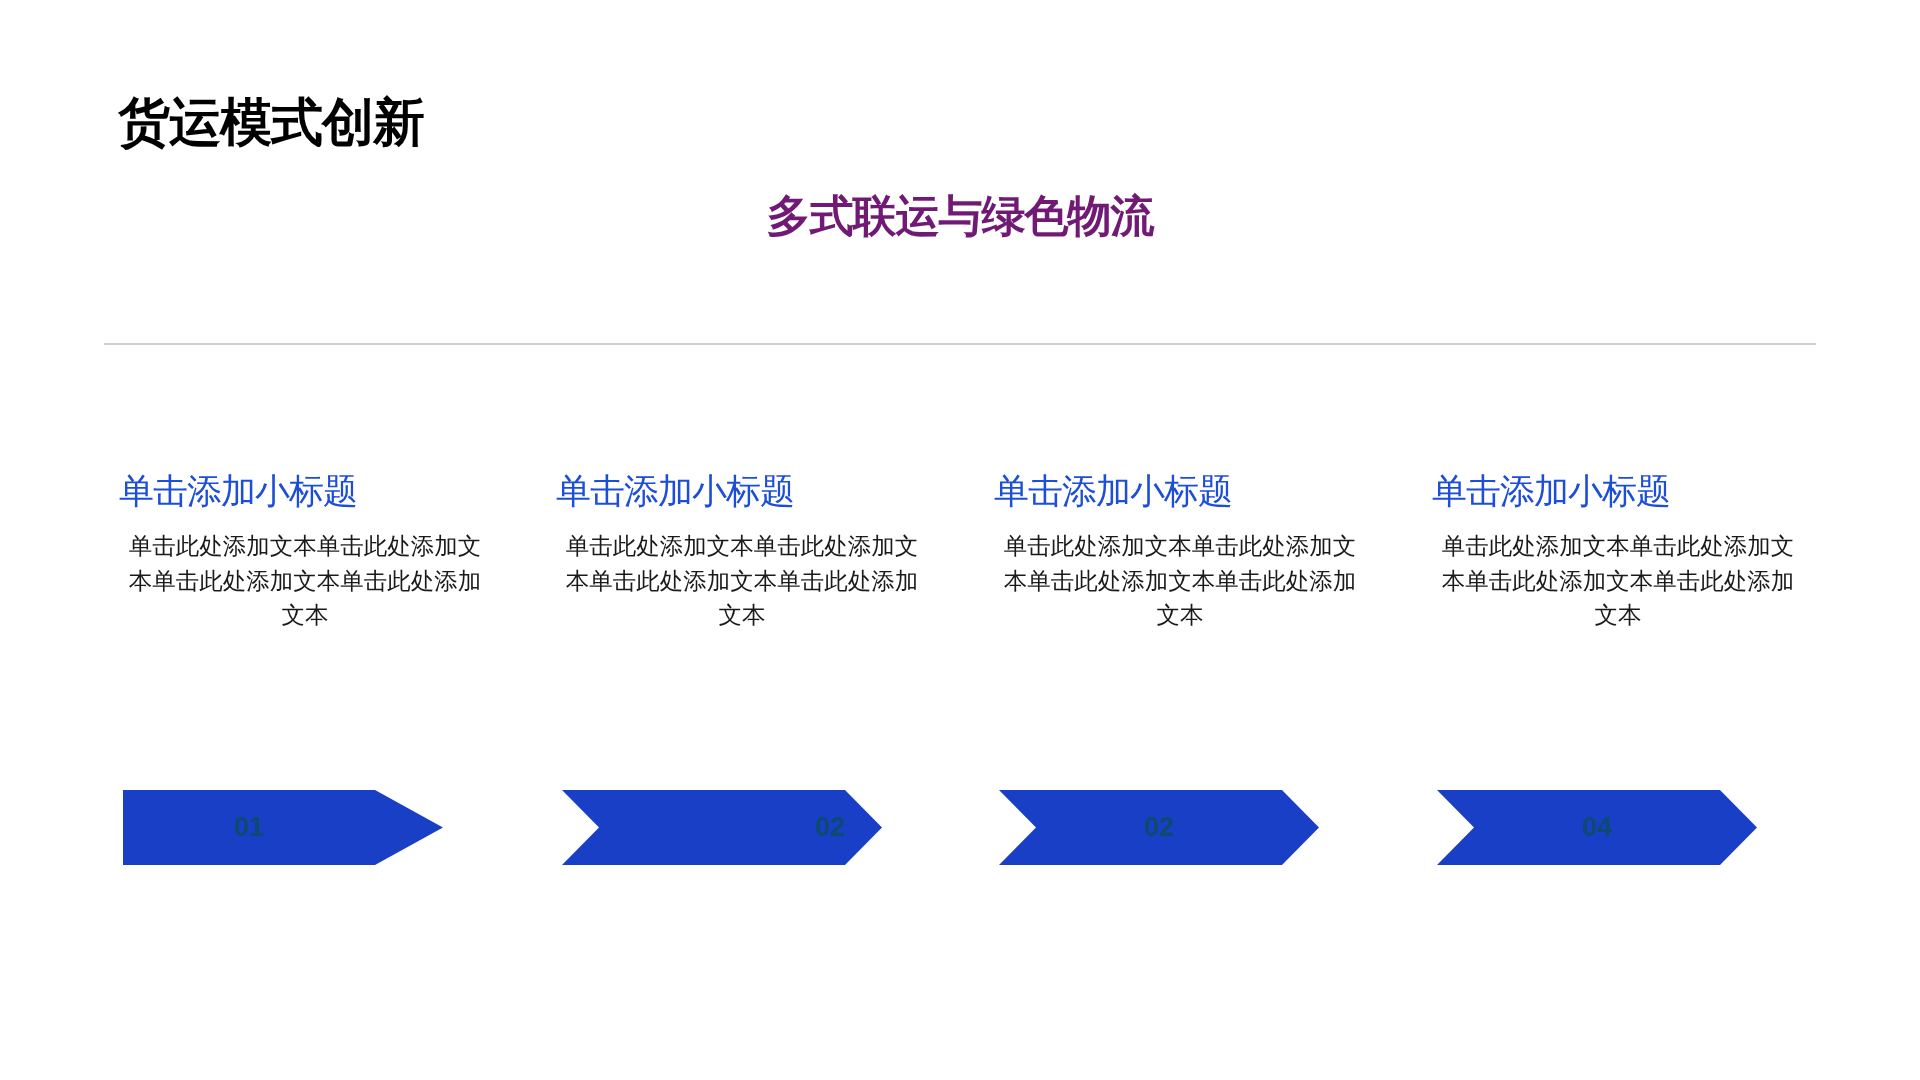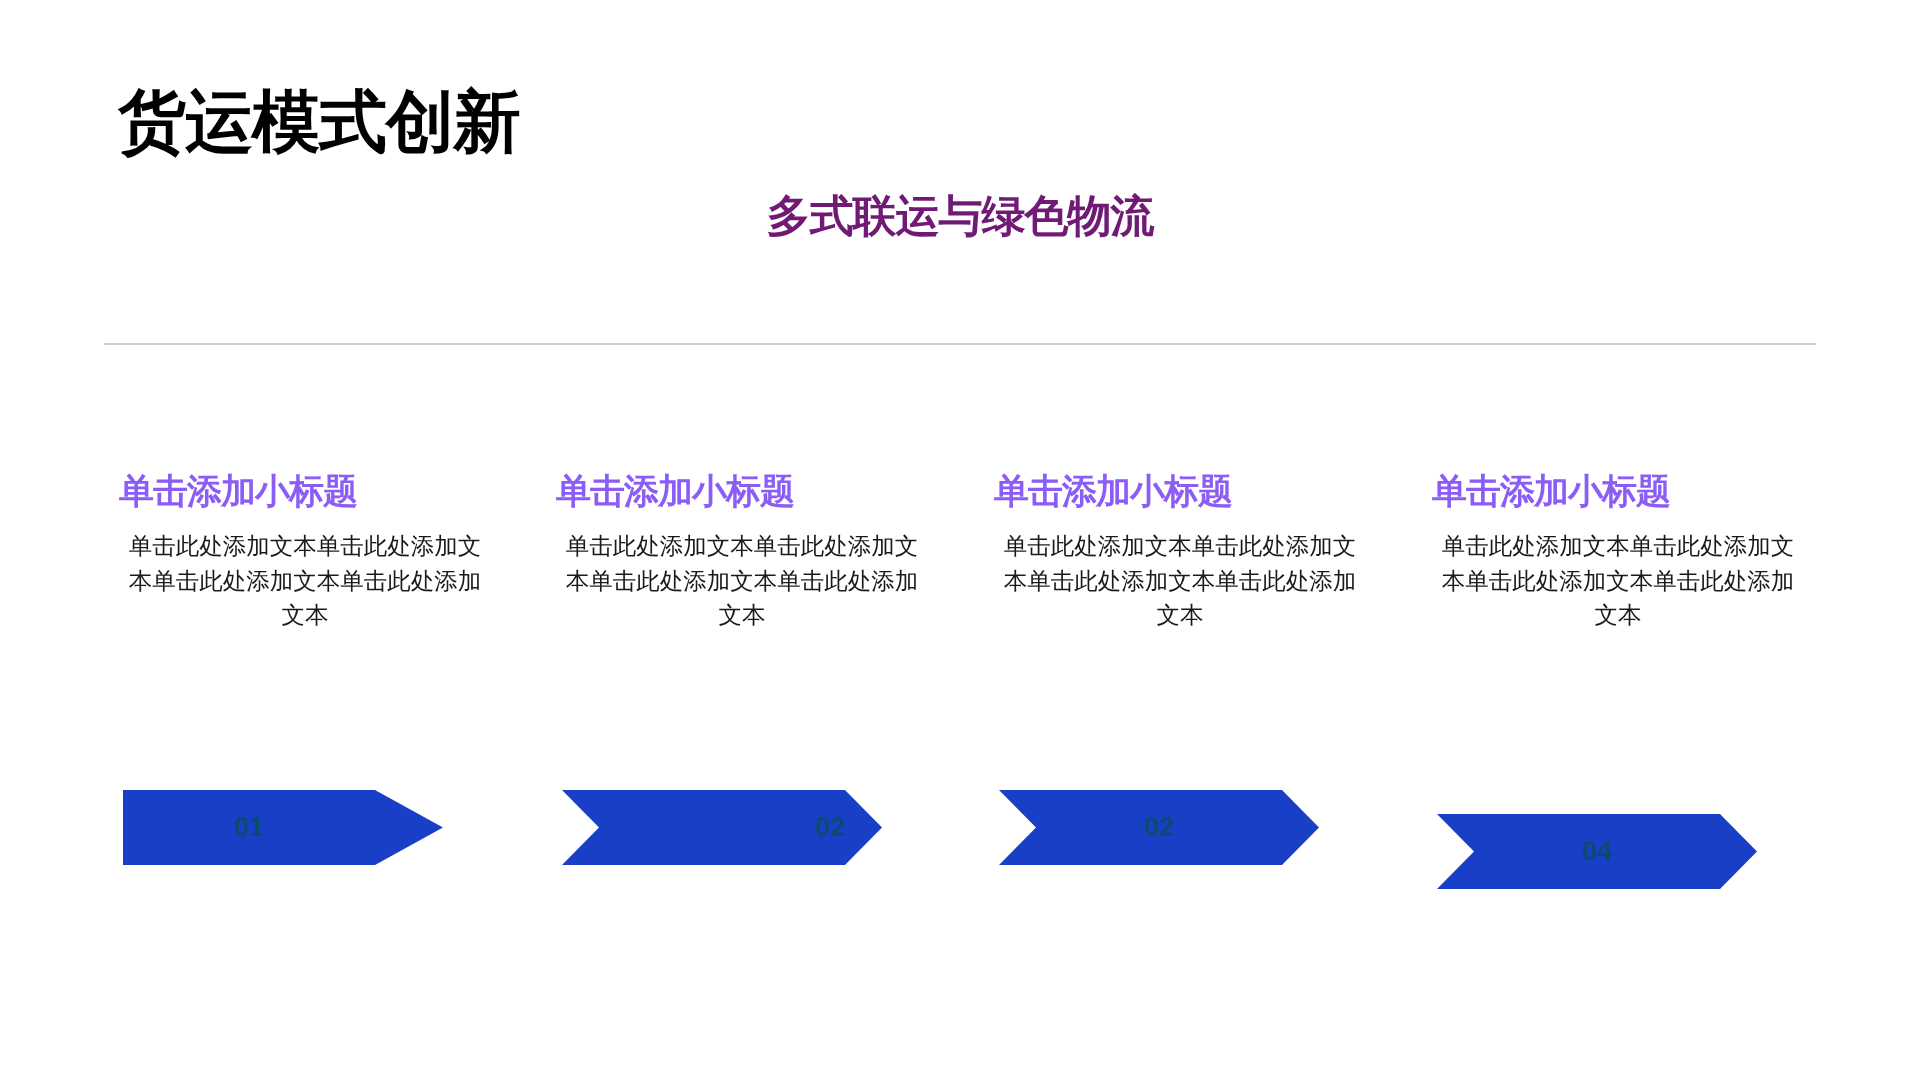--- a/index.html
+++ b/index.html
@@ -6,39 +6,39 @@
     html, body {
       width: 1920px; height: 1080px;
       background: #ffffff;
       overflow: hidden;
       font-family: "DejaVu Sans", "Liberation Sans", sans-serif;
       color: #000;
     }
     .slide { position: relative; width: 1920px; height: 1080px; }
     .title {
       position: absolute; left: 118px; top: 88px;
-      font-size: 68px; font-weight: bold; line-height: 68px;
+      font-size: 52px; font-weight: bold; line-height: 68px;
       letter-spacing: -1px; color: #000;
     }
     .subtitle {
       position: absolute; left: 0; width: 1920px; top: 186px;
       text-align: center;
       font-size: 44px; font-weight: bold; line-height: 60px;
       letter-spacing: -1px; color: #701a75;
     }
     .divider {
       position: absolute; left: 104px; top: 343px;
       width: 1712px; height: 2px; background: #cfcfcf;
     }
     .col {
       position: absolute; top: 466px; width: 375px;
     }
     .col-heading {
-      font-size: 35px; font-weight: bold; line-height: 50px;
-      letter-spacing: -1px; color: #8b5cf6; white-space: nowrap;
+      font-size: 35px; font-weight: normal; line-height: 50px;
+      letter-spacing: -1px; color: #1d4ed8; white-space: nowrap;
     }
     .col-body {
       margin-top: 13px;
       font-size: 23.5px; line-height: 34.5px;
       color: #1a1a1a; width: 372px;
       word-break: break-all;
       text-align: center;
     }
     .chevron {
       position: absolute; top: 790px; width: 320px; height: 75px;
@@ -93,19 +93,19 @@
     <div class="chevron-label" style="left:37px; width:246px;text-align:right;">02</div>
   </div>
 
   <div class="chevron" style="left:999px;">
     <svg width="320" height="75" viewBox="0 0 320 75">
       <polygon points="0,0 283,0 320,37.5 283,75 0,75 37,37.5" fill="#1A3FC7"></polygon>
     </svg>
     <div class="chevron-label" style="left:37px; width:246px;">02</div>
   </div>
 
-  <div class="chevron" style="left:1437px;margin-top:24px;">
+  <div class="chevron" style="left:1437px;">
     <svg width="320" height="75" viewBox="0 0 320 75">
       <polygon points="0,0 283,0 320,37.5 283,75 0,75 37,37.5" fill="#1A3FC7"></polygon>
     </svg>
     <div class="chevron-label" style="left:37px; width:246px;">04</div>
   </div>
 </div>
 
 </body></html>

